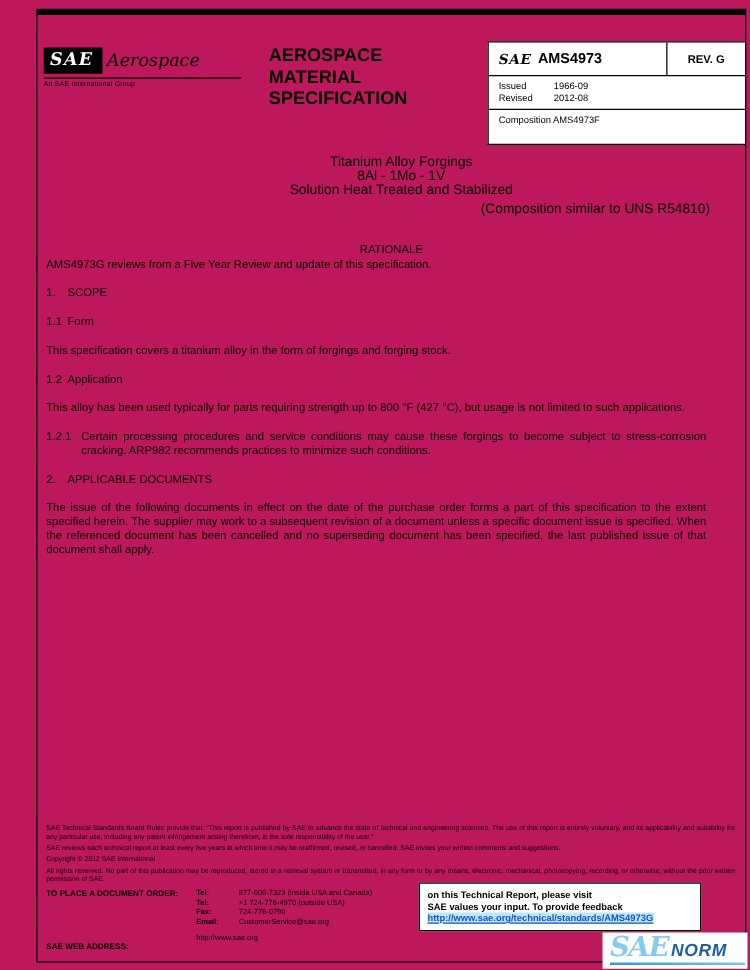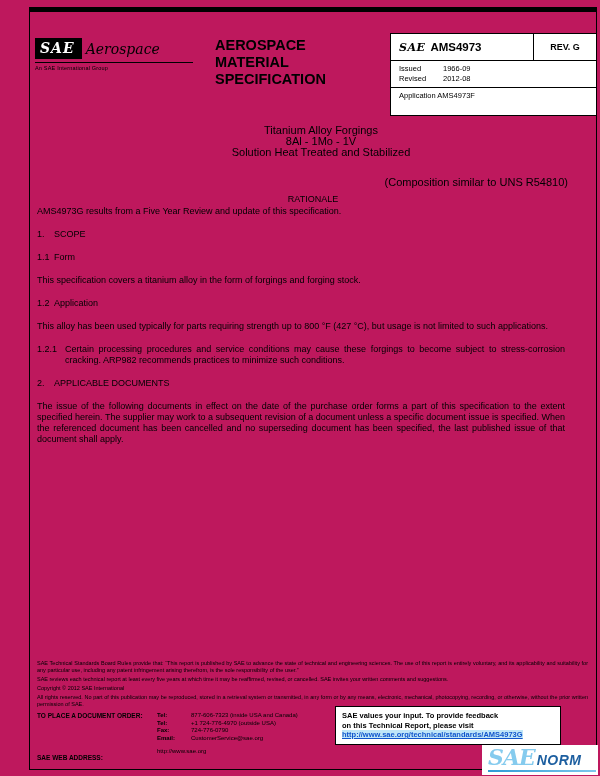--- a/index.html
+++ b/index.html
@@ -20,21 +20,21 @@
   .doc-num{flex:1;display:flex;align-items:center;gap:5px;padding-left:8px;border-right:1px solid #000;}
   .sae-mark{font-family:"DejaVu Serif",serif;font-style:italic;font-weight:bold;font-size:11px;letter-spacing:0.5px;}
   .ams-num{font-weight:bold;font-size:11.5px;}
   .rev-cell{width:62px;display:flex;align-items:center;justify-content:center;font-weight:bold;font-size:9px;}
   .doc-row2{border-bottom:1px solid #000;padding:3px 8px;font-size:7.5px;line-height:10px;}
   .doc-row2 .lbl{display:inline-block;width:44px;}
   .doc-row3{padding:3px 8px 15px 8px;font-size:7.5px;}
 
   
   .title-block{position:absolute;top:113px;left:16px;right:0;text-align:center;font-size:11px;line-height:11px;}
-  .title-line4{text-align:right;padding-right:28px;margin-top:19px;}
+  .title-line4{text-align:right;padding-right:28px;margin-top:4px;}
   .rationale{position:absolute;top:182px;left:0;right:0;text-align:center;font-size:9px;}
 
   
   .doc-body{position:absolute;top:194px;left:7px;right:31px;font-size:9px;line-height:11px;}
   .doc-body > *{margin:0 0 12px 0;}
   .para{text-align:justify;}
   .sec-heading{display:flex;}
   .sec-num{flex:0 0 17px;}
   .np{display:flex;}
   .np-num{flex:0 0 28px;}
@@ -83,34 +83,34 @@
         <div class="doc-num">
           <span class="sae-mark">SAE</span>
           <span class="ams-num">AMS4973</span>
         </div>
         <div class="rev-cell">REV. G</div>
       </div>
       <div class="doc-row2">
         <div><span class="lbl">Issued</span><span>1966-09</span></div>
         <div><span class="lbl">Revised</span><span>2012-08</span></div>
       </div>
-      <div class="doc-row3">Application AMS4973F</div>
+      <div class="doc-row3">Composition AMS4973F</div>
     </div>
 
     <div class="title-block">
       <div>Titanium Alloy Forgings</div>
       <div>8Al - 1Mo - 1V</div>
       <div>Solution Heat Treated and Stabilized</div>
       <div class="title-line4">(Composition similar to UNS R54810)</div>
     </div>
 
     <div class="rationale">RATIONALE</div>
 
     <div class="doc-body">
-      <p class="para">AMS4973G results from a Five Year Review and update of this specification.</p>
+      <p class="para">AMS4973G reviews from a Five Year Review and update of this specification.</p>
 
       <div class="sec-heading">
         <span class="sec-num">1.</span>
         <span>SCOPE</span>
       </div>
 
       <div class="sec-heading">
         <span class="sec-num">1.1</span>
         <span>Form</span>
       </div>
@@ -164,22 +164,22 @@
             <span class="plain-link">CustomerService@sae.org</span>
           </div>
           <div class="order-row web">
             <span class="plain-link">http://www.sae.org</span>
           </div>
         </div>
       </div>
     </div>
 
     <div class="feedback-box">
+      <div>on this Technical Report, please visit</div>
       <div>SAE values your input. To provide feedback</div>
-      <div>on this Technical Report, please visit</div>
       <div><span class="feedback-link">http://www.sae.org/technical/standards/AMS4973G</span></div>
     </div>
 
   </div>
 
   <div class="watermark">
     <div class="wm-row">
       <span class="wm-sae">SAE</span>
       <span class="wm-norm">NORM</span>
     </div>

